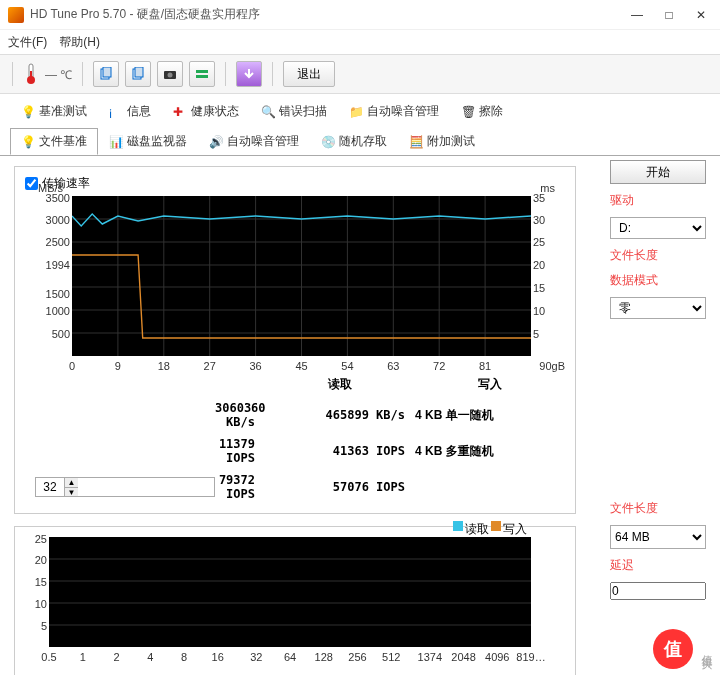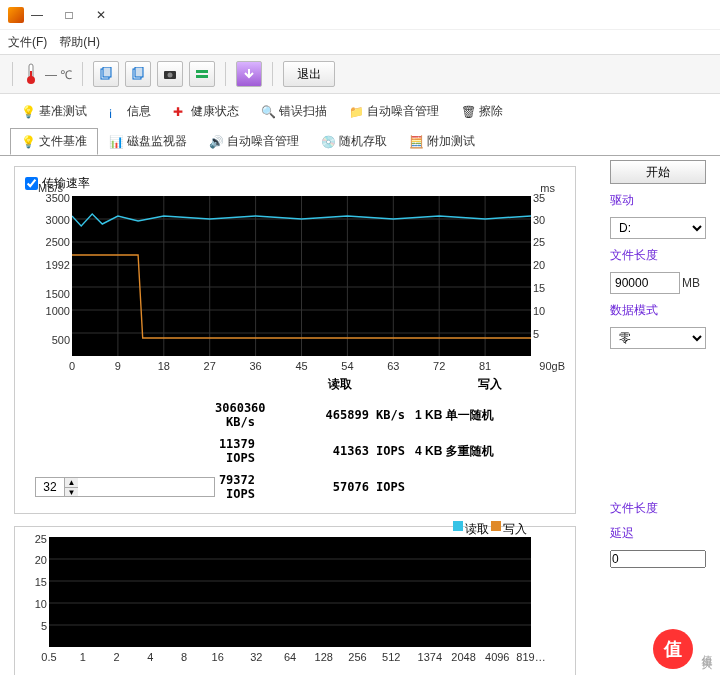--- a/index.html
+++ b/index.html
@@ -36,37 +36,38 @@
 .grid line{stroke:#333;stroke-width:1}
 .results{display:grid;grid-template-columns:180px 50px 150px 150px;align-items:center;row-gap:8px;margin:8px 0 4px 10px}
 .results .hdr{font-weight:bold;text-align:center}
 .results .val{text-align:right;font-family:monospace;font-weight:bold;padding-right:10px}
 .results .lbl{font-weight:bold}
 .spinner{display:inline-flex;align-items:center;border:1px solid #aaa}
 .spinner input{width:28px;border:none;text-align:center;height:18px}
 .spinner .sb{width:14px;height:9px;font-size:8px;display:flex;align-items:center;justify-content:center;background:#eee;cursor:pointer;border-left:1px solid #aaa}
 .sidecol{position:absolute;right:14px;top:160px;width:96px;display:flex;flex-direction:column;gap:8px}
 .btn{width:96px;height:24px;border:1px solid #999;background:linear-gradient(#fff,#e6e6e6);cursor:pointer}
-.flabel{color:#6d28d9}
+.flabel{color:#ef4444}
 .sidecol select,.sidecol input[type=text]{width:96px;height:22px;border:1px solid #aaa;padding:0 4px}
 .mbunit{color:#333;margin-left:2px}
 .legend{position:absolute;right:4px;top:-16px;font-size:11px;display:flex;gap:2px}
 .legend .sw{width:10px;height:10px;display:inline-block}
 .chart2{height:110px}
 .chartwrap2{margin:0 34px 20px 24px;position:relative}
 .sidecol2{position:absolute;right:14px;top:500px;width:96px;display:flex;flex-direction:column;gap:8px}
 .watermark{position:absolute;right:6px;bottom:6px;display:flex;align-items:center;gap:6px;color:#888}
 .watermark .circ{width:40px;height:40px;border-radius:50%;background:#f33;color:#fff;display:flex;align-items:center;justify-content:center;font-size:18px;font-weight:bold}
 .vdiv{width:1px;height:24px;background:#ccc;margin:0 4px}
 </style>
 </head>
 <body>
 
 <div class="titlebar">
   <div class="ico"></div>
+  <div class="title">HD Tune Pro 5.70 - 硬盘/固态硬盘实用程序</div>
   <div class="winbtns">
     <span>—</span>
     <span>□</span>
     <span>✕</span>
   </div>
 </div>
 
 <div class="menubar">
   <span>文件(F)</span>
   <span>帮助(H)</span>
@@ -197,24 +198,24 @@
               <line x1="400" y1="0" x2="400" y2="160"></line>
               <line x1="450" y1="0" x2="450" y2="160"></line>
         </g>
         <polyline points="0,20 10,30 22,18 33,28 50,20 72,25 100,20 150,23 200,20 250,23 300,20 350,23 400,20 450,23 500,20" fill="none" stroke="#36c3e6" stroke-width="1.5"></polyline>
         <polyline points="0,59 22,59 50,59 72,59 77,142 100,142 150,142 200,142 250,142 300,142 350,142 400,142 450,142 500,142" fill="none" stroke="#e08a2a" stroke-width="1.5"></polyline>
       </svg>
     </div>
     <span class="yl" style="top:-4px">3500</span>
         <span class="yl" style="top:18px">3000</span>
         <span class="yl" style="top:40px">2500</span>
-        <span class="yl" style="top:63px">1992</span>
+        <span class="yl" style="top:63px">1994</span>
         <span class="yl" style="top:92px">1500</span>
         <span class="yl" style="top:109px">1000</span>
-        <span class="yl" style="top:138px">500</span>
+        <span class="yl" style="top:132px">500</span>
     <span class="yr" style="top:-4px">35</span>
         <span class="yr" style="top:18px">30</span>
         <span class="yr" style="top:40px">25</span>
         <span class="yr" style="top:63px">20</span>
         <span class="yr" style="top:86px">15</span>
         <span class="yr" style="top:109px">10</span>
         <span class="yr" style="top:132px">5</span>
     <span class="xl" style="left:0%">0</span>
         <span class="xl" style="left:10%">9</span>
         <span class="xl" style="left:20%">18</span>
@@ -231,21 +232,21 @@
   <div class="results">
     <span></span>
         <span></span>
     <span class="hdr">读取</span>
     <span class="hdr">写入</span>
 
         <span></span>
     <span class="val">3060360 KB/s</span>
     <span class="val">465899 KB/s</span>
 
-    <span class="lbl">1 KB 单一随机</span>
+    <span class="lbl">4 KB 单一随机</span>
         <span></span>
     <span class="val">11379 IOPS</span>
     <span class="val">41363 IOPS</span>
 
     <span class="lbl">4 KB 多重随机</span>
     <span class="spinner">
           <input value="32" style="">
           <span>
             <div class="sb">▲</div>
             <div class="sb" style="border-top:1px solid #aaa">▼</div>
@@ -297,30 +298,27 @@
   </div>
 </div>
 
 </div>
 
 <div class="sidecol">
   <button class="btn">开始</button>
   <span class="flabel">驱动</span>
   <select><option>D:</option></select>
   <span class="flabel">文件长度</span>
-  <div style="display:flex;align-items:center">
-      <input type="text" style="width: 70px;" value="90000">
-      <span class="mbunit">MB</span>
-    </div>
   <span class="flabel">数据模式</span>
   <select><option>零</option></select>
 </div>
 
 <div class="sidecol2">
   <span class="flabel">文件长度</span>
+  <select><option>64 MB</option></select>
   <span class="flabel">延迟</span>
   <input type="text" value="0" style="">
 </div>
 
 <div class="watermark">
   <div class="circ">值</div>
   <span style="writing-mode:vertical-rl;font-size:11px;letter-spacing:2px;color:#aaa">值得买</span>
 </div>
 
 </body></html>

